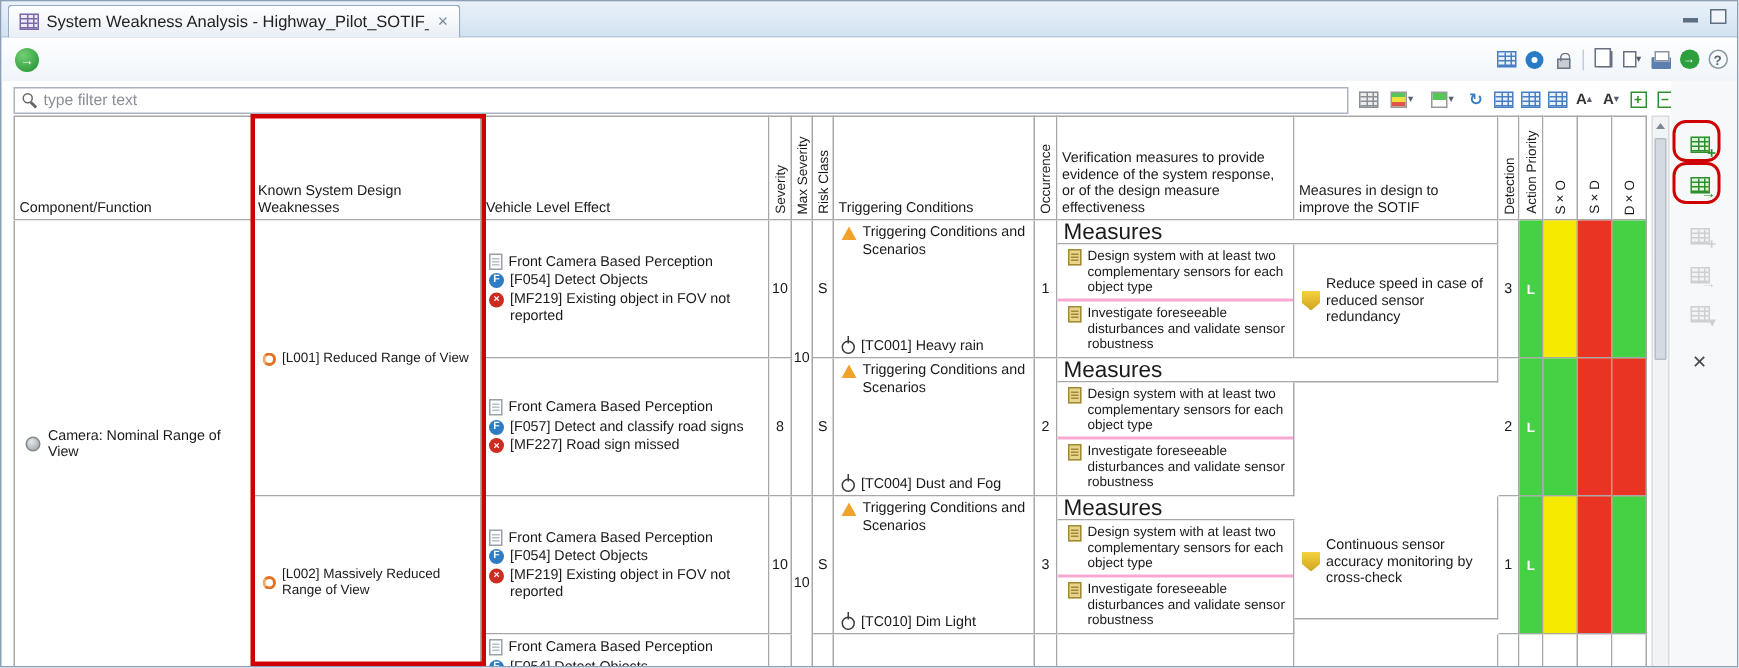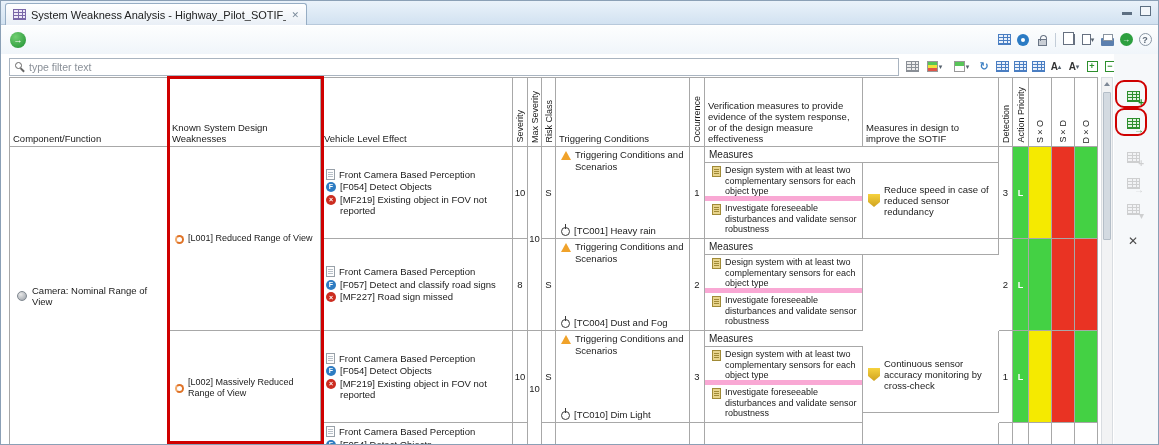--- a/index.html
+++ b/index.html
@@ -89,23 +89,23 @@
   .vtext{writing-mode:vertical-rl;transform:rotate(180deg);font-size:9px;line-height:10px;white-space:nowrap}
   .num{display:flex;align-items:center;justify-content:center;font-size:9.5px}
   .comp{display:flex;align-items:center;gap:5px;padding-left:7px}
   .comp .ctext{width:130px;line-height:11.5px}
   .weak{display:flex;align-items:center;gap:4px;padding-left:6px;font-size:9px}
   .weak .wtext{width:133px;line-height:11px}
   .effect{display:flex;flex-direction:column;justify-content:center;gap:1px;padding:2px 2px 2px 5px}
   .line{display:flex;gap:4px;align-items:flex-start;line-height:11.5px}
   .topalign{justify-content:flex-start;padding-top:3px}
   .trigc{display:flex;flex-direction:column;justify-content:space-between;gap:3px;padding:2px 2px 2px 5px}
-  .mhdr{display:flex;align-items:center;padding-left:4px;font-size:10px}
+  .mhdr{display:flex;align-items:center;padding-left:4px;font-size:15px}
   .vitem{display:flex;gap:4px;padding:2px 2px 1px 7px;font-size:9px;line-height:10.5px;height:38px;align-items:flex-start}
-  .vitem.b{border-bottom:5px solid #f9a8d4}
+  .vitem.b{border-bottom:2px solid #f9a8d4}
   .design{display:flex;align-items:center;gap:4px;padding:2px 2px 2px 5px;line-height:11px}
   .ap{display:flex;align-items:center;justify-content:center;color:#fff;font-weight:bold;font-size:9px}
 
   
   .vscroll{position:absolute;left:1100px;top:76px;width:12px;height:369px;background:#f2f3f4;border:1px solid #d9dde1}
   .sarrow{position:absolute;left:0;top:0;width:10px;height:12px;display:flex;align-items:center;justify-content:center}
   .sarrow::after{content:"";width:0;height:0;border-left:3px solid transparent;border-right:3px solid transparent;border-bottom:4px solid #7d8896}
   .sthumb{position:absolute;left:1px;width:8px;top:14px;height:148px;background:#d3dae1;border:1px solid #b4bec8;border-radius:1px}
 
   

